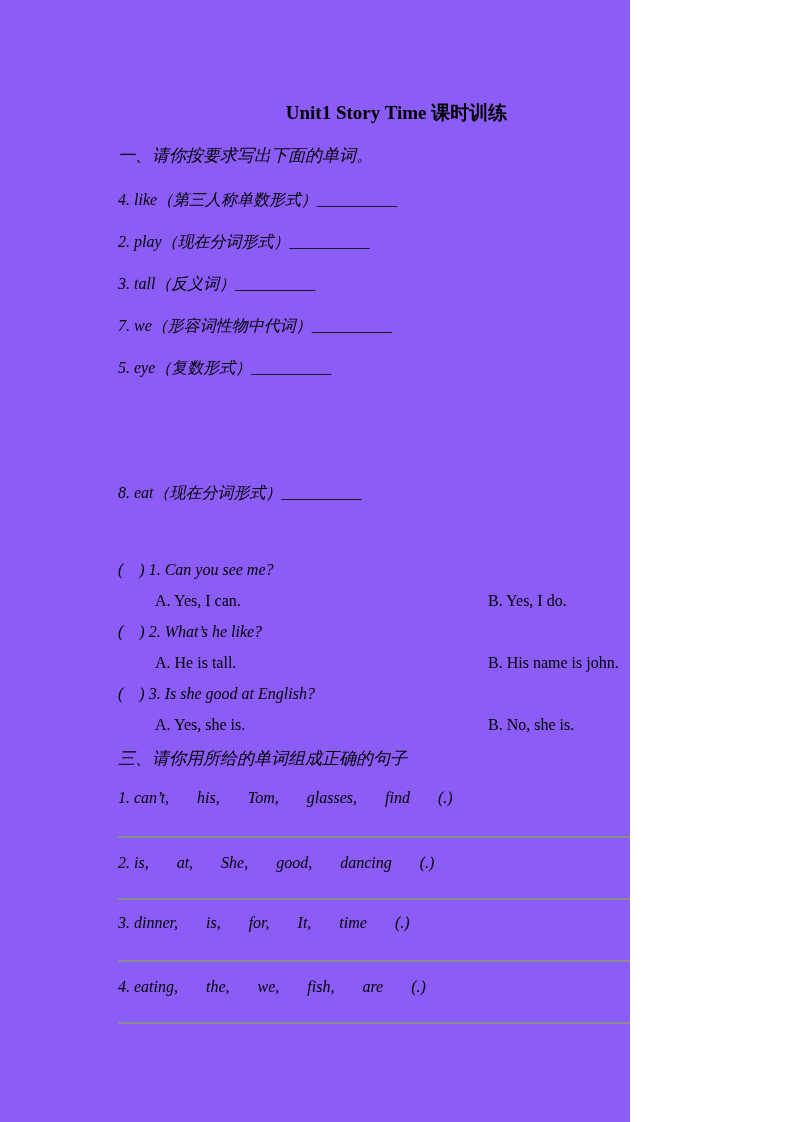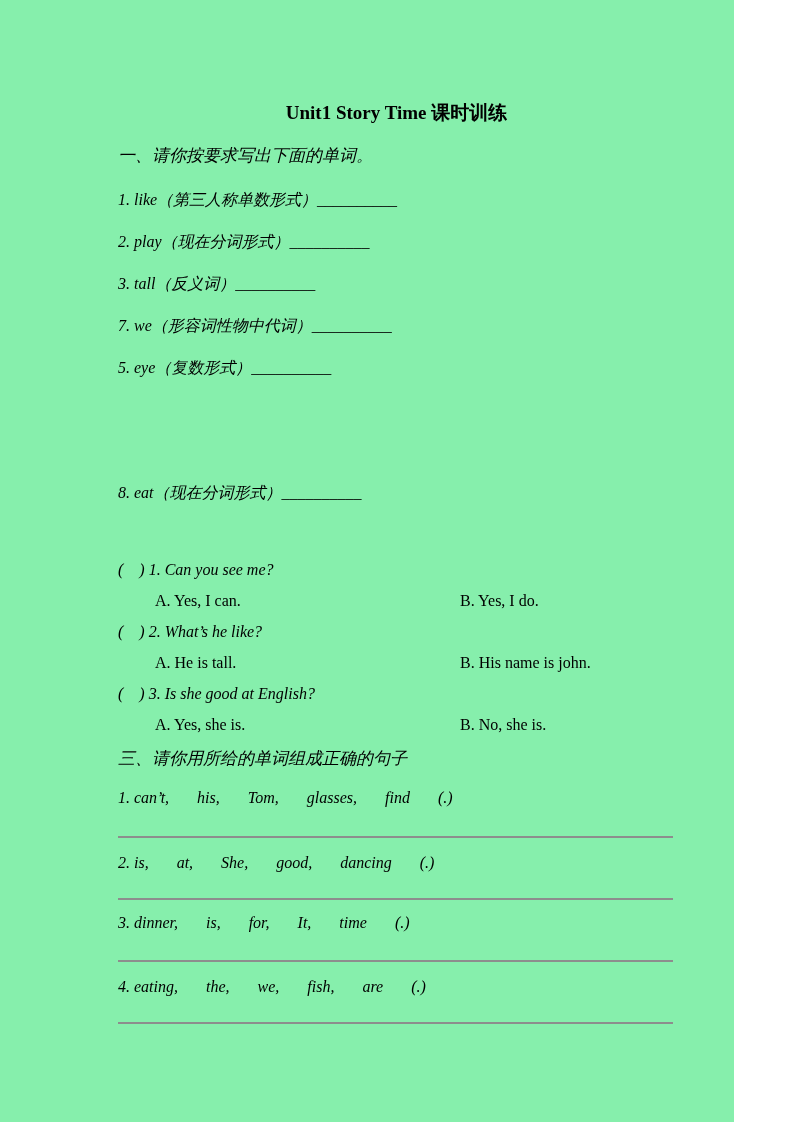--- a/index.html
+++ b/index.html
@@ -1,20 +1,20 @@
 <!DOCTYPE html>
 <html><head>
 <meta charset="utf-8">
 <style>
   html, body { margin: 0; padding: 0; background: #ffffff; }
   .page {
     position: relative;
-    width: 734px;
+    width: 630px;
     height: 1122px;
-    background: #86efac;
+    background: #8b5cf6;
     color: #000000;
     font-family: "Liberation Serif", "DejaVu Serif", serif;
     overflow: hidden;
   }
   .line {
     position: absolute;
     left: 118px;
     font-size: 16px;
     line-height: 20px;
     white-space: pre-wrap;
@@ -31,38 +31,38 @@
     white-space: pre-wrap;
   }
   .sec-heading { font-size: 17px; }
   .opt {
     position: absolute;
     font-size: 16px;
     line-height: 20px;
     white-space: pre-wrap;
   }
   .opt-a { left: 155px; }
-  .opt-b { left: 460px; }
+  .opt-b { left: 488px; }
   .answer-rule {
     position: absolute;
     left: 118px;
     width: 555px;
     height: 0;
     border-top: 2px solid #8d8d8d;
   }
 </style>
 </head>
 <body>
 
 <div class="page">
 
   <div class="title-line" style="top:101px">Unit1 Story Time 课时训练</div>
 
   <div class="line sec-heading" style="top:146px">一、请你按要求写出下面的单词。</div>
-  <div class="line" style="top:190px">1. like（第三人称单数形式）__________</div>
+  <div class="line" style="top:190px">4. like（第三人称单数形式）__________</div>
   <div class="line" style="top:232px">2. play（现在分词形式）__________</div>
   <div class="line" style="top:274px">3. tall（反义词）__________</div>
   <div class="line" style="top:316px">7. we（形容词性物中代词）__________</div>
   <div class="line" style="top:358px">5. eye（复数形式）__________</div>
   <div class="line" style="top:483px">8. eat（现在分词形式）__________</div>
 
 
   <div class="line" style="top:560px">(　) 1. Can you see me?</div>
   <div class="opt opt-a" style="top:591px">A. Yes, I can.</div>
   <div class="opt opt-b" style="top:591px">B. Yes, I do.</div>

